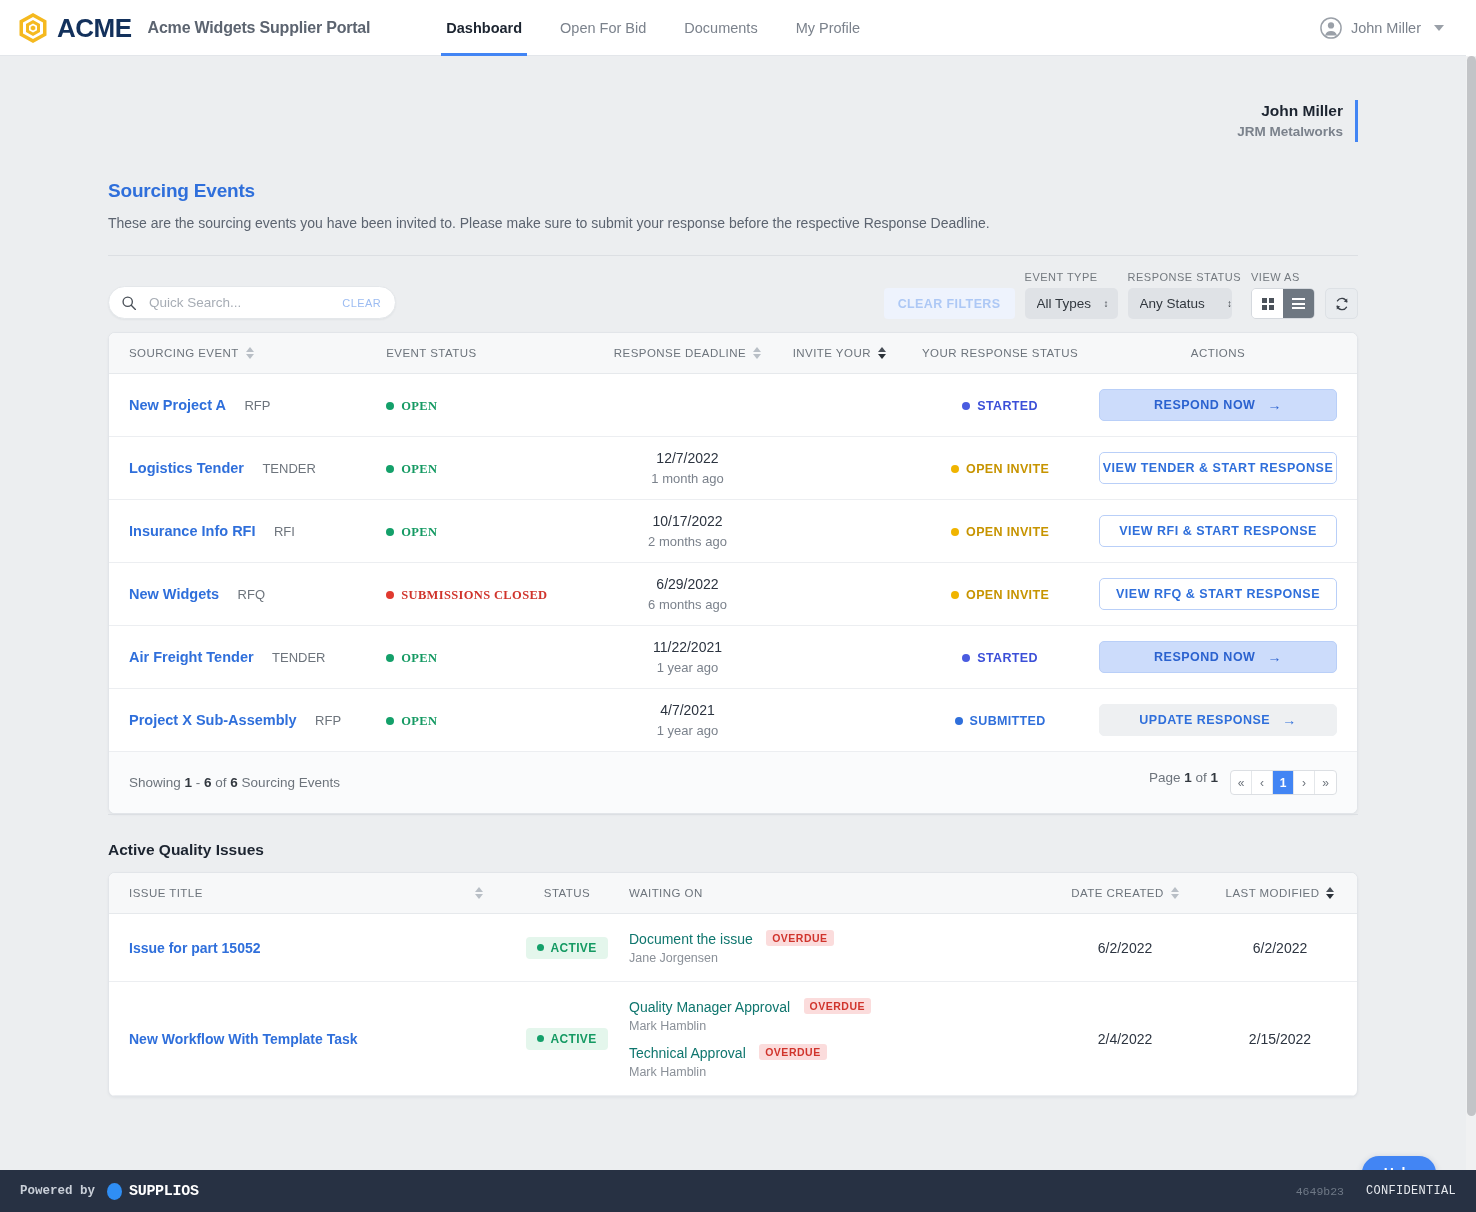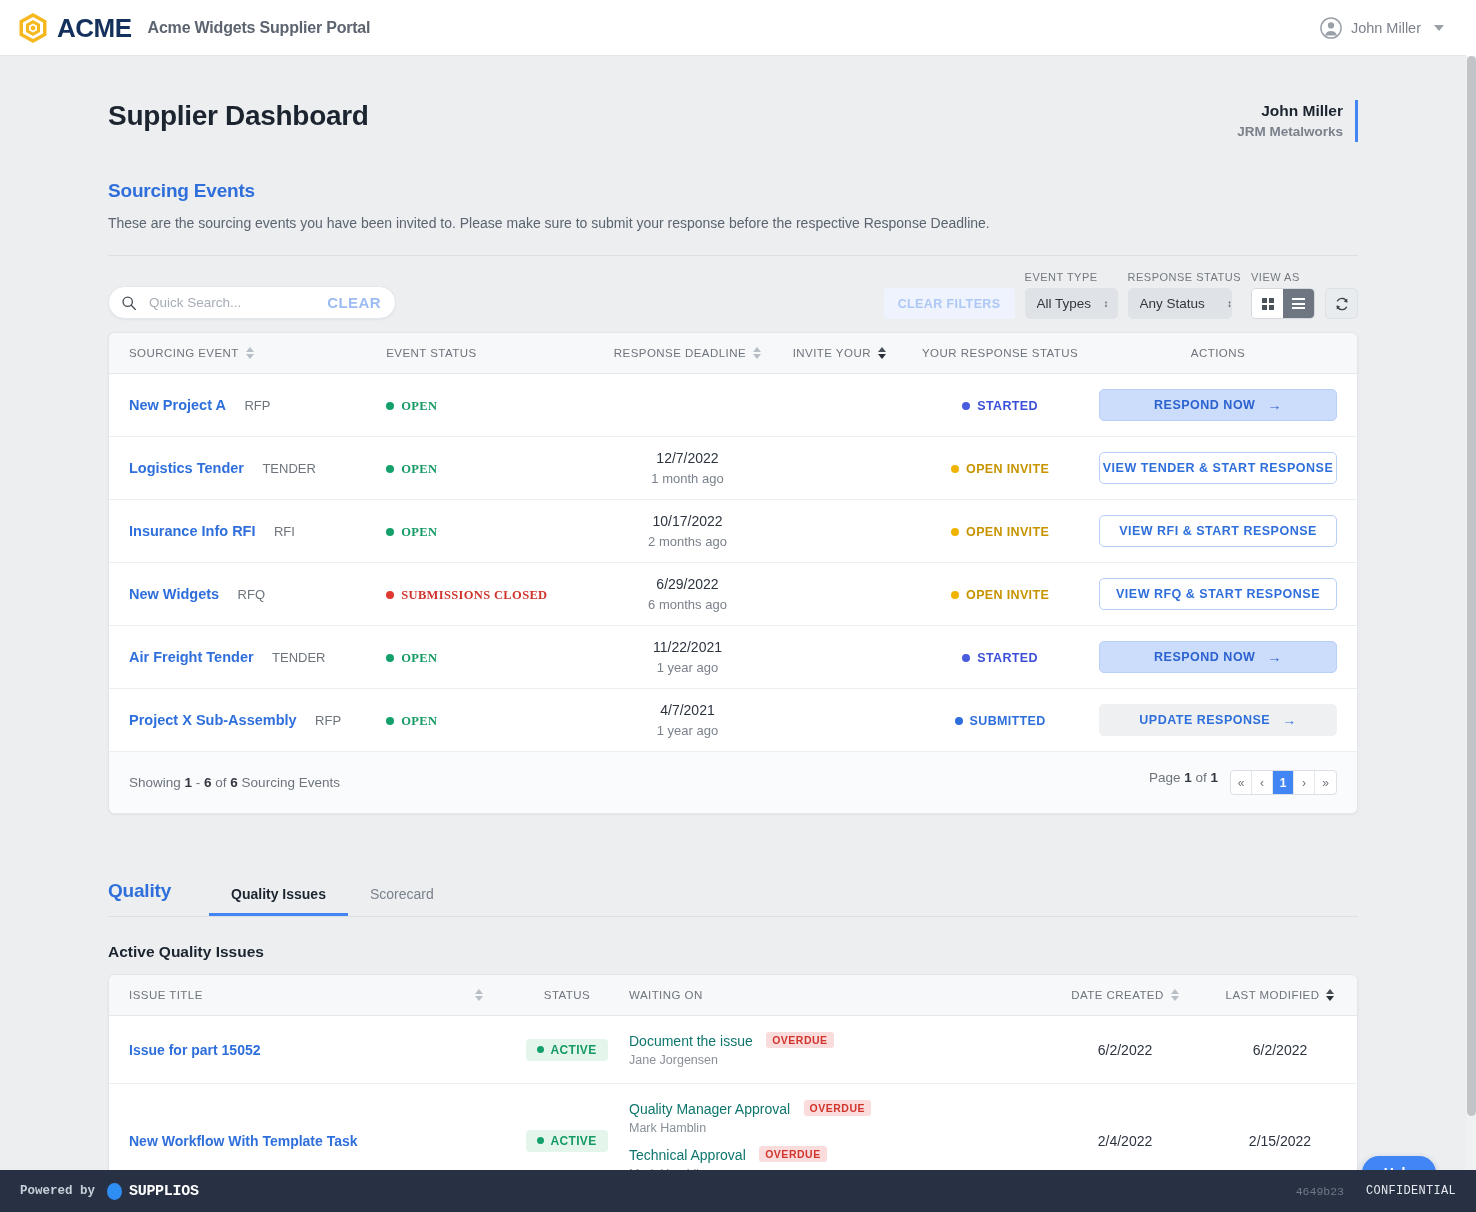--- a/index.html
+++ b/index.html
@@ -69,21 +69,21 @@
     width: 288px; height: 33px; background: #fff; border: 1px solid #e4e7ea;
     border-radius: 17px; display: flex; align-items: center; padding: 0 14px 0 12px;
     box-shadow: 0 1px 2px rgba(20,30,50,0.05);
   }
   .search-icon { width: 16px; height: 16px; flex: none; }
   .search-input {
     border: 0; outline: none; flex: 1; font-size: 13.5px; color: #2c3440;
     margin-left: 12px; background: transparent; font-family: inherit;
   }
   .search-input::placeholder { color: #a7adb5; }
-  .clear-link { font-size: 15px; color: #9cbcf2; font-weight: bold; letter-spacing: 0.4px; cursor: pointer; }
+  .clear-link { font-size: 11px; color: #9cbcf2; font-weight: normal; letter-spacing: 0.4px; cursor: pointer; }
 
   .toolbar-right { margin-left: auto; display: flex; align-items: flex-end; gap: 10px; }
   .field { display: flex; flex-direction: column; }
   .field-label { font-size: 11px; color: #73797f; letter-spacing: 0.5px; margin-bottom: 5px; }
   .clear-filters {
     background: #eef3fd; color: #adc8f5; font-size: 12.5px; font-weight: bold;
     letter-spacing: 0.4px; border: 0; border-radius: 4px; height: 31px; padding: 0 14px;
     cursor: pointer; font-family: inherit;
   }
   .select-box {
@@ -246,37 +246,42 @@
       <polygon points="15,1 28.5,8.5 28.5,23.5 15,31 1.5,23.5 1.5,8.5" fill="#f5b91f"></polygon>
       <polygon points="15,5 25,10.5 25,21.5 15,27 5,21.5 5,10.5" fill="#ffffff"></polygon>
       <polygon points="15,8 22,12 22,20 15,24 8,20 8,12" fill="#f5b91f"></polygon>
       <polygon points="15,11.5 19,13.8 19,18.2 15,20.5 11,18.2 11,13.8" fill="#ffffff"></polygon>
       <polygon points="15,13.5 17.3,14.8 17.3,17.2 15,18.5 12.7,17.2 12.7,14.8" fill="#f5b91f"></polygon>
     </svg>
     <span class="brand-acme">ACME</span>
   </div>
   <span class="portal-title">Acme Widgets Supplier Portal</span>
 
+  <div class="navlinks">
+    <div class="navlink active">Dashboard</div>
+    <div class="navlink">Open For Bid</div>
+    <div class="navlink">Documents</div>
+    <div class="navlink">My Profile</div>
+  </div>
 
   <div class="nav-right">
     <svg class="avatar-icon" viewBox="0 0 24 24">
       <circle cx="12" cy="12" r="11" fill="none" stroke="#9aa0a8" stroke-width="1.6"></circle>
       <circle cx="12" cy="9.2" r="3.4" fill="#9aa0a8"></circle>
       <path d="M5.5 20.2a6.8 6.8 0 0 1 13 0" fill="#9aa0a8"></path>
     </svg>
     <span class="user-name">John Miller</span>
     <span class="caret"></span>
   </div>
 </div>
 
 <div class="page">
   <div class="container">
 
     <div class="page-head">
-      <div class="page-title">Supplier Dashboard</div>
       <div class="user-block">
         <div class="ub-name">John Miller</div>
         <div class="ub-org">JRM Metalworks</div>
       </div>
     </div>
 
     <div class="section-title">Sourcing Events</div>
     <div class="section-desc">These are the sourcing events you have been invited to. Please make sure to submit your response before the respective Response Deadline.</div>
     <div class="rule"></div>
 
@@ -589,27 +594,20 @@
             <div class="pagebtn">«</div>
             <div class="pagebtn">‹</div>
             <div class="pagebtn cur">1</div>
             <div class="pagebtn">›</div>
             <div class="pagebtn">»</div>
           </div>
         </div>
       </div>
     </div>
 
-    <div class="quality-head">
-      <div class="quality-title">Quality</div>
-      <div class="qtabs">
-        <div class="qtab active">Quality Issues</div>
-        <div class="qtab">Scorecard</div>
-      </div>
-    </div>
     <div class="qrule"></div>
     <div class="subhead">Active Quality Issues</div>
 
     <div class="card">
       <table>
         <thead>
           <tr>
             <th style="width:396px;padding-left:20px;">
               <span class="th-inner" style="justify-content:space-between;padding-right:22px;">
                 <span>ISSUE TITLE</span>

